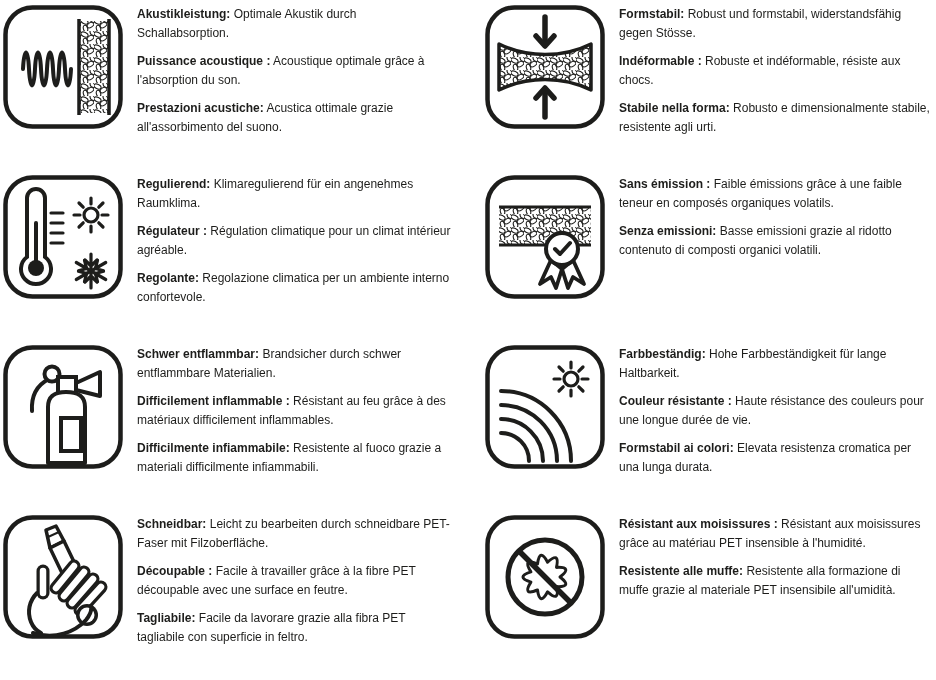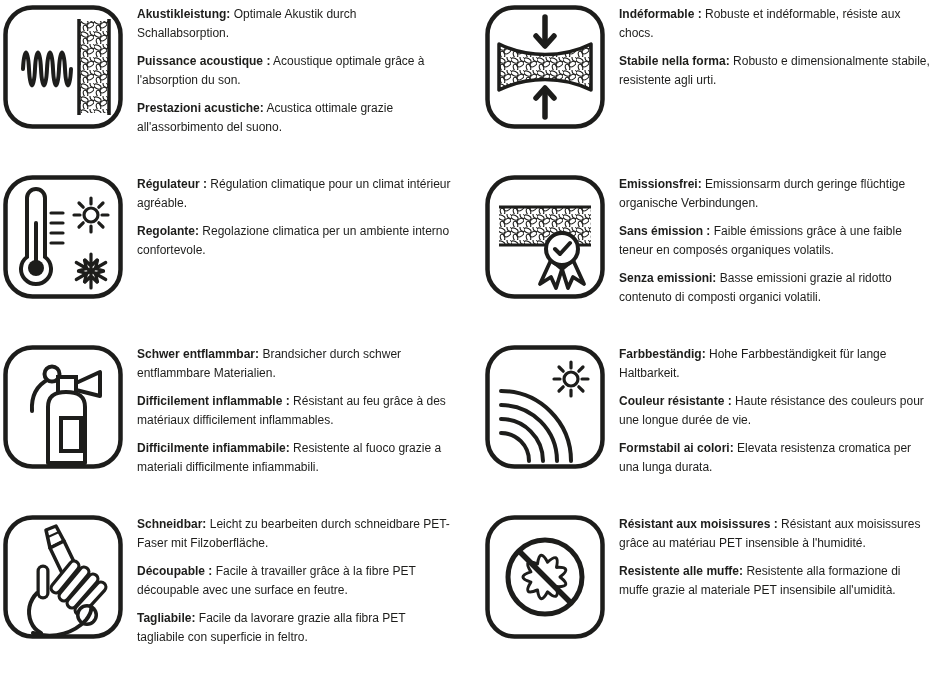--- a/index.html
+++ b/index.html
@@ -72,20 +72,21 @@
         <path d="M14,39 C42,53 78,53 106,39 L106,85 C78,71 42,71 14,85 Z" fill="url(#felt)" stroke="#1d1d1b" stroke-width="3.5" stroke-linejoin="round"></path>
         <g stroke="#1d1d1b" stroke-width="5.5" fill="none" stroke-linecap="round" stroke-linejoin="round">
           <path d="M60,12 V38"></path>
           <path d="M51,31 L60,41 L69,31"></path>
           <path d="M60,112 V86"></path>
           <path d="M51,93 L60,83 L69,93"></path>
         </g>
       </svg>
     </span>
     <div class="texts">
+      <p><b>Formstabil:</b> <span>Robust und formstabil, widerstandsfähig gegen Stösse.</span></p>
       <p><b>Indéformable :</b> <span>Robuste et indéformable, résiste aux chocs.</span></p>
       <p><b>Stabile nella forma:</b> <span>Robusto e dimensionalmente stabile, resistente agli urti.</span></p>
     </div>
   </div>
 
   <div class="cell left">
     <span class="icon-wrap">
       <svg class="tile-icon" width="120" height="124" viewBox="0 0 120 124">
         <rect x="2.5" y="2.5" width="115" height="119" rx="27" fill="#fff" stroke="#1d1d1b" stroke-width="4.5"></rect>
         <path d="M24,23 A9,9 0 0 1 42,23 L42,82 A15,15 0 1 1 24,82 Z" fill="#fff" stroke="#1d1d1b" stroke-width="4"></path>
@@ -98,41 +99,41 @@
           <path d="M95.8,32.2 L100,28 M80.2,32.2 L76,28 M95.8,47.8 L100,52 M80.2,47.8 L76,52"></path>
         </g>
         <g stroke="#1d1d1b" stroke-width="3.2" fill="none" stroke-linecap="round" stroke-linejoin="round">
           <path d="M88,79 V113 M82,85 L88,91 L94,85 M82,107 L88,101 L94,107"></path>
           <path d="M88,79 V113 M82,85 L88,91 L94,85 M82,107 L88,101 L94,107" transform="rotate(60 88 96)"></path>
           <path d="M88,79 V113 M82,85 L88,91 L94,85 M82,107 L88,101 L94,107" transform="rotate(120 88 96)"></path>
         </g>
       </svg>
     </span>
     <div class="texts">
+      <p><b>Regulierend:</b> <span>Klimaregulierend für ein angenehmes Raumklima.</span></p>
       <p><b>Régulateur :</b> <span>Régulation climatique pour un climat intérieur agréable.</span></p>
       <p><b>Regolante:</b> <span>Regolazione climatica per un ambiente interno confortevole.</span></p>
     </div>
   </div>
 
   <div class="cell right">
     <span class="icon-wrap">
       <svg class="tile-icon" width="120" height="124" viewBox="0 0 120 124">
         <rect x="2.5" y="2.5" width="115" height="119" rx="27" fill="#fff" stroke="#1d1d1b" stroke-width="4.5"></rect>
         <rect x="14" y="33" width="92" height="36" fill="url(#felt)"></rect>
         <path d="M14,32 H106 M14,70 H106" stroke="#1d1d1b" stroke-width="3.2" fill="none"></path>
         <g fill="#fff" stroke="#1d1d1b" stroke-width="3.8" stroke-linejoin="round">
           <path d="M66,85 L55,109 L66,102 L71,113 L77,94 Z"></path>
           <path d="M88,85 L99,109 L88,102 L83,113 L77,94 Z"></path>
         </g>
         <circle cx="77" cy="74" r="16" fill="#fff" stroke="#1d1d1b" stroke-width="4"></circle>
         <path d="M70,74 L75,79 L85,68" fill="none" stroke="#1d1d1b" stroke-width="4" stroke-linecap="round" stroke-linejoin="round"></path>
       </svg>
     </span>
     <div class="texts">
-      <p><b>Emissionsfrei:</b> <span>Emissionsarm durch geringe flüchtige organische Verbindungen.</span></p>
       <p><b>Sans émission :</b> <span>Faible émissions grâce à une faible teneur en composés organiques volatils.</span></p>
       <p><b>Senza emissioni:</b> <span>Basse emissioni grazie al ridotto contenuto di composti organici volatili.</span></p>
     </div>
   </div>
 
   <div class="cell left">
     <span class="icon-wrap">
       <svg class="tile-icon" width="120" height="124" viewBox="0 0 120 124">
         <rect x="2.5" y="2.5" width="115" height="119" rx="27" fill="#fff" stroke="#1d1d1b" stroke-width="4.5"></rect>
         <path d="M46,34 C34,40 28,50 29,66" fill="none" stroke="#1d1d1b" stroke-width="4" stroke-linecap="round"></path>

